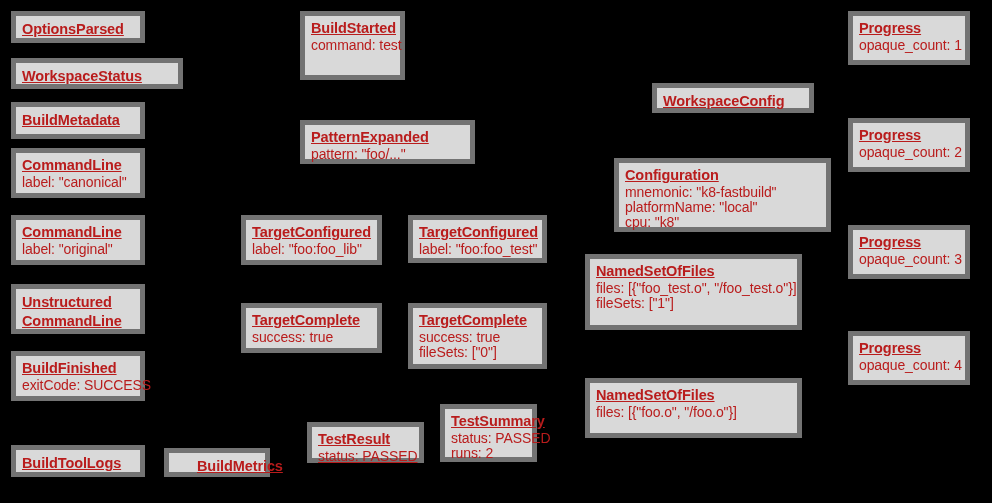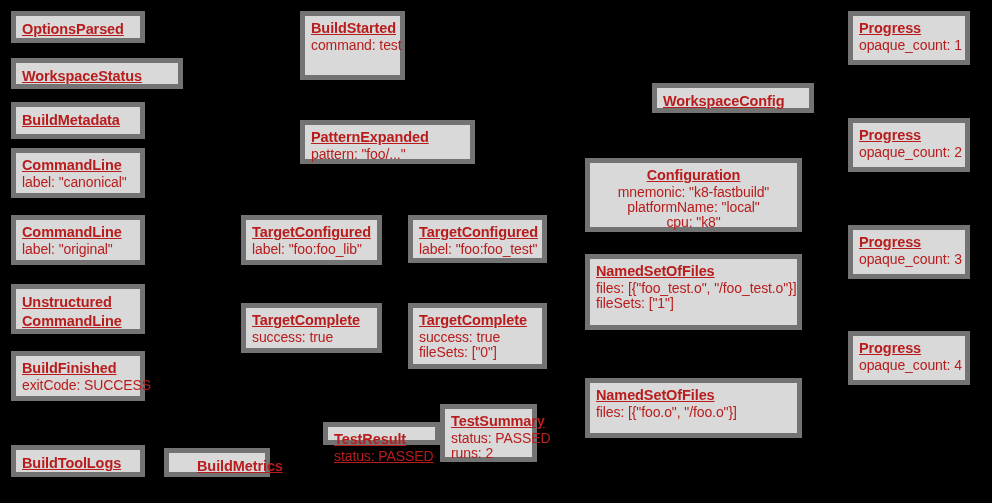--- a/index.html
+++ b/index.html
@@ -120,37 +120,37 @@
         <span class="node-field">success: true</span>
       </span>
     </div>
     <div class="node" style="left: 408px; top: 303px; width: 139px; height: 66px;">
       <span class="node-title">TargetComplete</span>
       <span class="node-fields">
         <span class="node-field">success: true</span>
         <span class="node-field">fileSets: ["0"]</span>
       </span>
     </div>
-    <div class="node" style="left: 323px; top: 422px; width: 117px; height: 23px; text-decoration: underline;">
+    <div class="node" style="left: 307px; top: 422px; width: 117px; height: 41px; text-decoration: underline;">
       <span class="node-title">TestResult</span>
       <span class="node-fields">
         <span class="node-field">status: PASSED</span>
       </span>
     </div>
     <div class="node" style="left: 440px; top: 404px; width: 97px; height: 58px;">
       <span class="node-title">TestSummary</span>
       <span class="node-fields">
         <span class="node-field">status: PASSED</span>
         <span class="node-field">runs: 2</span>
       </span>
     </div>
     <div class="node title-only" style="left: 652px; top: 83px; width: 162px; height: 30px;">
       <span class="node-title">WorkspaceConfig</span>
     </div>
-    <div class="node" style="left: 585px; top: 158px; width: 217px; height: 74px; text-align: center;">
+    <div class="node" style="left: 614px; top: 158px; width: 217px; height: 74px;">
       <span class="node-title">Configuration</span>
       <span class="node-fields">
         <span class="node-field">mnemonic: "k8-fastbuild"</span>
         <span class="node-field">platformName: "local"</span>
         <span class="node-field">cpu: "k8"</span>
       </span>
     </div>
     <div class="node" style="left: 585px; top: 254px; width: 217px; height: 76px;">
       <span class="node-title">NamedSetOfFiles</span>
       <span class="node-fields">

